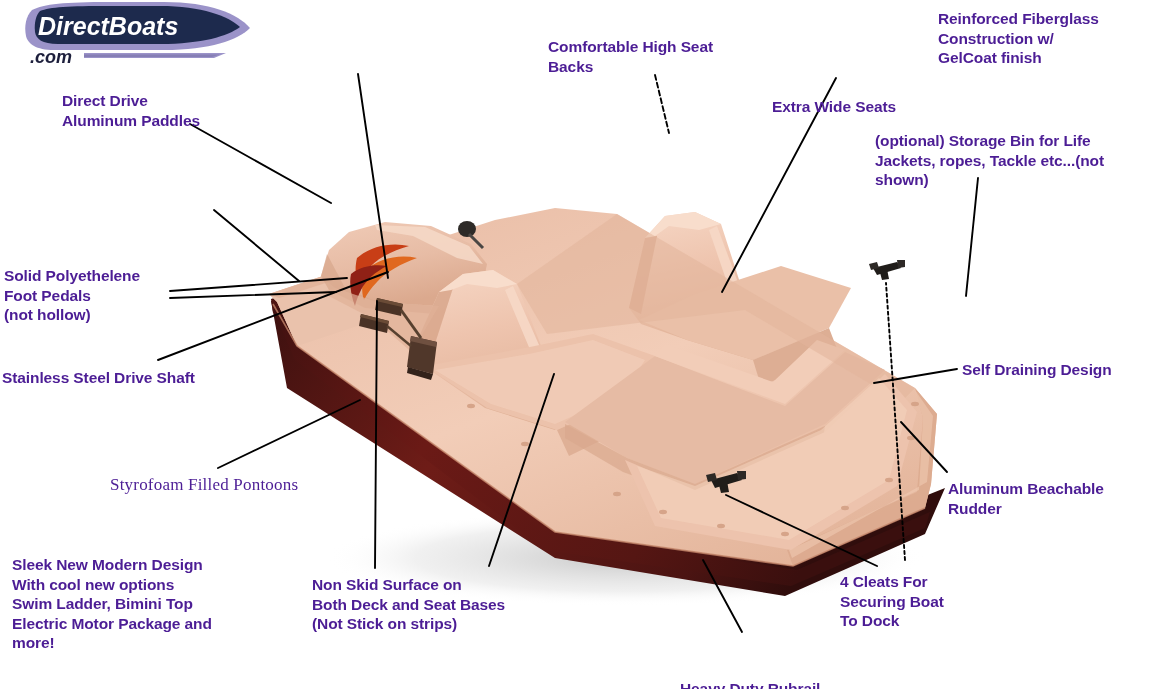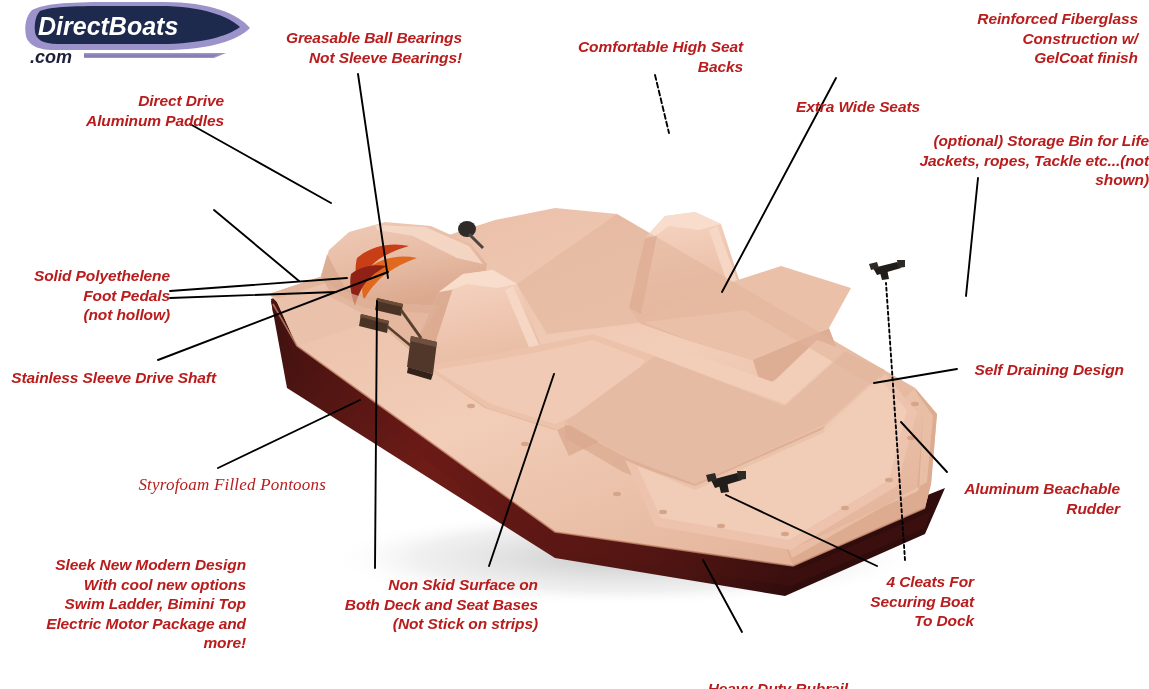--- a/index.html
+++ b/index.html
@@ -22,25 +22,24 @@
     font-weight:bold;font-style:italic;fill:#1d1f3c;
   }
 
   
   .callout{
     position:absolute;
     font-family:"Liberation Sans", sans-serif;
     font-weight:bold;
     font-size:15.5px;
     line-height:1.26;
-    color:#b91c1c;
-    text-align:right;
+    color:#4c1d95;
+    text-align:left;
     white-space:pre-line;
     letter-spacing:-0.1px;
-    font-style:italic;
   }
   .callout.serif{
     font-family:"Liberation Serif", serif;
     font-weight:normal;
     font-size:17px;
     letter-spacing:0.2px;
   }
 
   
   #leaders{position:absolute;left:0;top:0;width:1149px;height:689px;pointer-events:none;}
@@ -276,22 +275,20 @@
 
       <text class="lgtext" x="24" y="33" font-size="25">DirectBoats</text>
 
       <text class="lgdotcom" x="16" y="61" font-size="18">.com</text>
 
       <path d="M 70,56 L 200,56 L 212,51 L 70,51 Z" fill="#9b93c9"></path>
       <path d="M 70,55 L 198,55 L 206,52.5 L 70,52.5 Z" fill="#7d76ad" opacity="0.7"></path>
     </svg>
   </div>
 
-  <div class="callout" style="left:262px;top:28px;width:200px;">Greasable Ball Bearings
-Not Sleeve Bearings!</div>
 
   <div class="callout" style="left:548px;top:37px;width:195px;">Comfortable High Seat
 Backs</div>
 
   <div class="callout" style="left:772px;top:57px;width:148px;margin-top:40px;">Extra Wide Seats</div>
 
   <div class="callout" style="left:938px;top:9px;width:200px;">Reinforced Fiberglass
 Construction w/
 GelCoat finish</div>
 
@@ -299,21 +296,21 @@
 Jackets, ropes, Tackle etc...(not shown)</div>
 
   <div class="callout" style="left:62px;top:91px;width:162px;">Direct Drive
 Aluminum Paddles</div>
 
 
   <div class="callout" style="left:4px;top:266px;width:166px;">Solid Polyethelene
 Foot Pedals
 (not hollow)</div>
 
-  <div class="callout" style="left:2px;top:368px;width:214px;">Stainless Sleeve Drive Shaft</div>
+  <div class="callout" style="left:2px;top:368px;width:214px;">Stainless Steel Drive Shaft</div>
 
   <div class="callout" style="left:962px;top:360px;width:162px;">Self Draining Design</div>
 
   <div class="callout" style="left:948px;top:479px;width:172px;">Aluminum Beachable
 Rudder</div>
 
   <div class="callout serif" style="left:110px;top:474px;width:216px;">Styrofoam Filled Pontoons</div>
 
   <div class="callout" style="left:12px;top:555px;width:234px;">Sleek New Modern Design
 With cool new options

